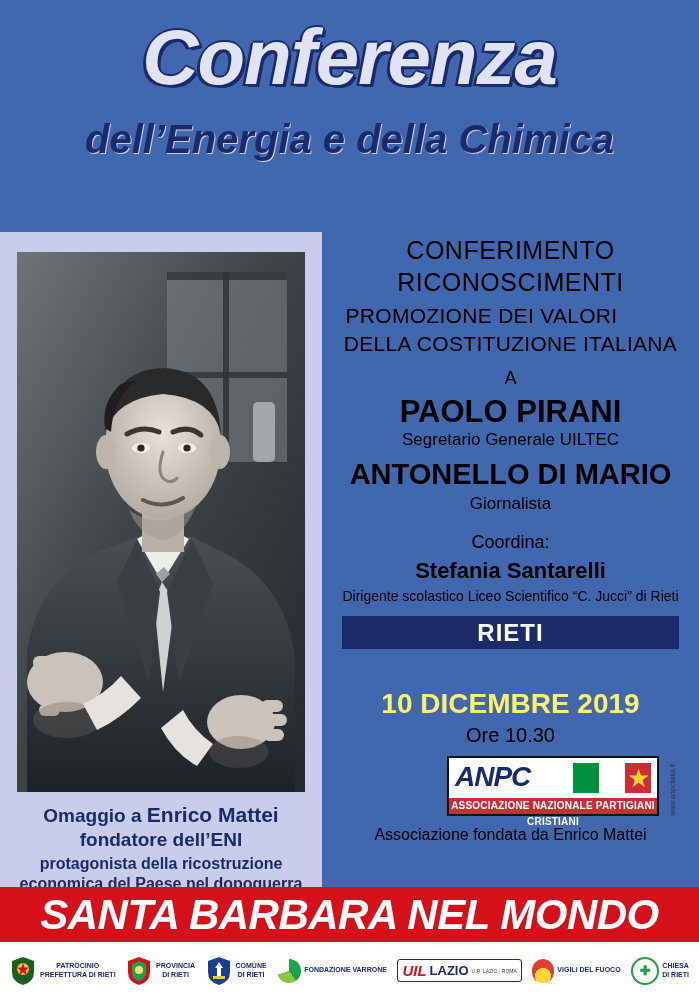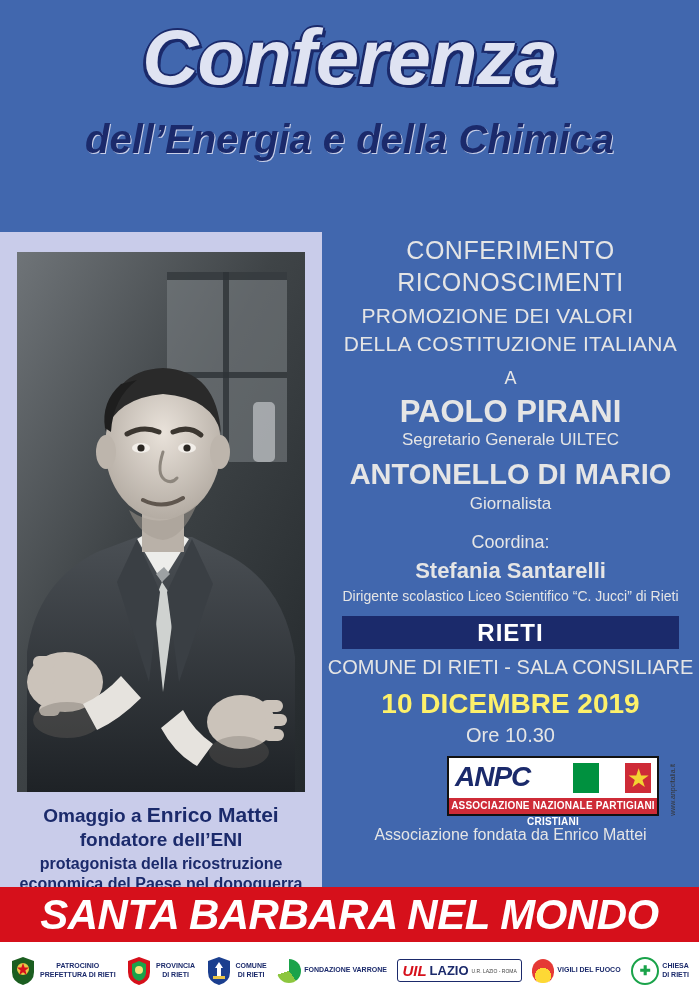--- a/index.html
+++ b/index.html
@@ -68,25 +68,25 @@
   .homage .l3{font-size:16px;margin-top:2px;}
   .homage .l4{font-size:16px;}
   
   .right-col{
     position:absolute;left:322px;top:232px;width:377px;height:655px;
     background:#4167ae;
     color:#ffffff;
   }
   .rc-line{
     text-align:center;
-    color:#e5e5e5;
+    color:#000000;
   }
   .conf1{position:absolute;left:0;top:4px;width:377px;font-size:25px;letter-spacing:.5px;}
   .conf2{position:absolute;left:0;top:36px;width:377px;font-size:25px;letter-spacing:.5px;}
-  .conf3{position:absolute;left:16px;top:72px;width:319px;font-size:21px;letter-spacing:.3px;}
+  .conf3{position:absolute;left:0;top:72px;width:319px;font-size:21px;letter-spacing:.3px;}
   .conf4{position:absolute;left:0;top:100px;width:377px;font-size:21px;letter-spacing:.3px;}
   .conf-a{position:absolute;left:0;top:136px;width:377px;font-size:18px;}
   .name1{position:absolute;left:0;top:162px;width:377px;font-size:31px;font-weight:bold;}
   .role1{position:absolute;left:0;top:198px;width:377px;font-size:17px;}
   .name2{position:absolute;left:0;top:226px;width:377px;font-size:29px;font-weight:bold;}
   .role2{position:absolute;left:0;top:262px;width:377px;font-size:17px;}
   .coord-lbl{position:absolute;left:0;top:300px;width:377px;font-size:18px;}
   .coord-name{position:absolute;left:0;top:326px;width:377px;font-size:22px;font-weight:bold;}
   .coord-role{position:absolute;left:0;top:356px;width:377px;font-size:14px;}
   .city-band{
@@ -288,21 +288,20 @@
     <div class="rc-line role2">Giornalista</div>
     <div class="rc-line name2">ANTONELLO DI MARIO</div>
 
     <div class="rc-line coord-lbl">Coordina:</div>
     <div class="rc-line coord-name">Stefania Santarelli</div>
     <div class="rc-line coord-role">Dirigente scolastico Liceo Scientifico “C. Jucci” di Rieti</div>
 
     <div class="city-band">
       <span>RIETI</span>
     </div>
-    <div class="rc-line venue">COMUNE DI RIETI - SALA CONSILIARE</div>
     <div class="rc-line date">10 DICEMBRE 2019</div>
     <div class="rc-line time">Ore 10.30</div>
 
     <div class="anpc">
       <div class="word">ANPC</div>
       <div class="flag"></div>
       <div class="star">★</div>
       <div class="site">www.anpcitalia.it</div>
       <div class="bar">
         <span>ASSOCIAZIONE NAZIONALE PARTIGIANI CRISTIANI</span>

